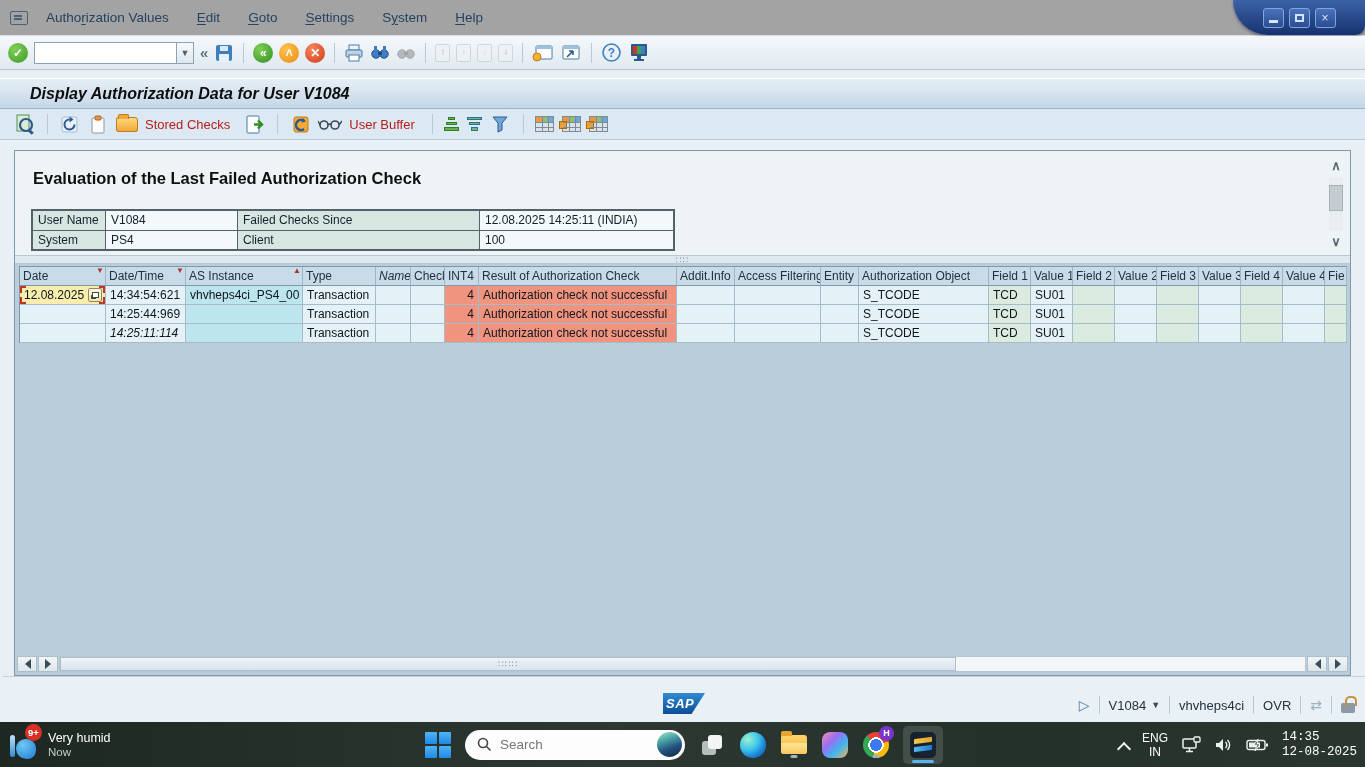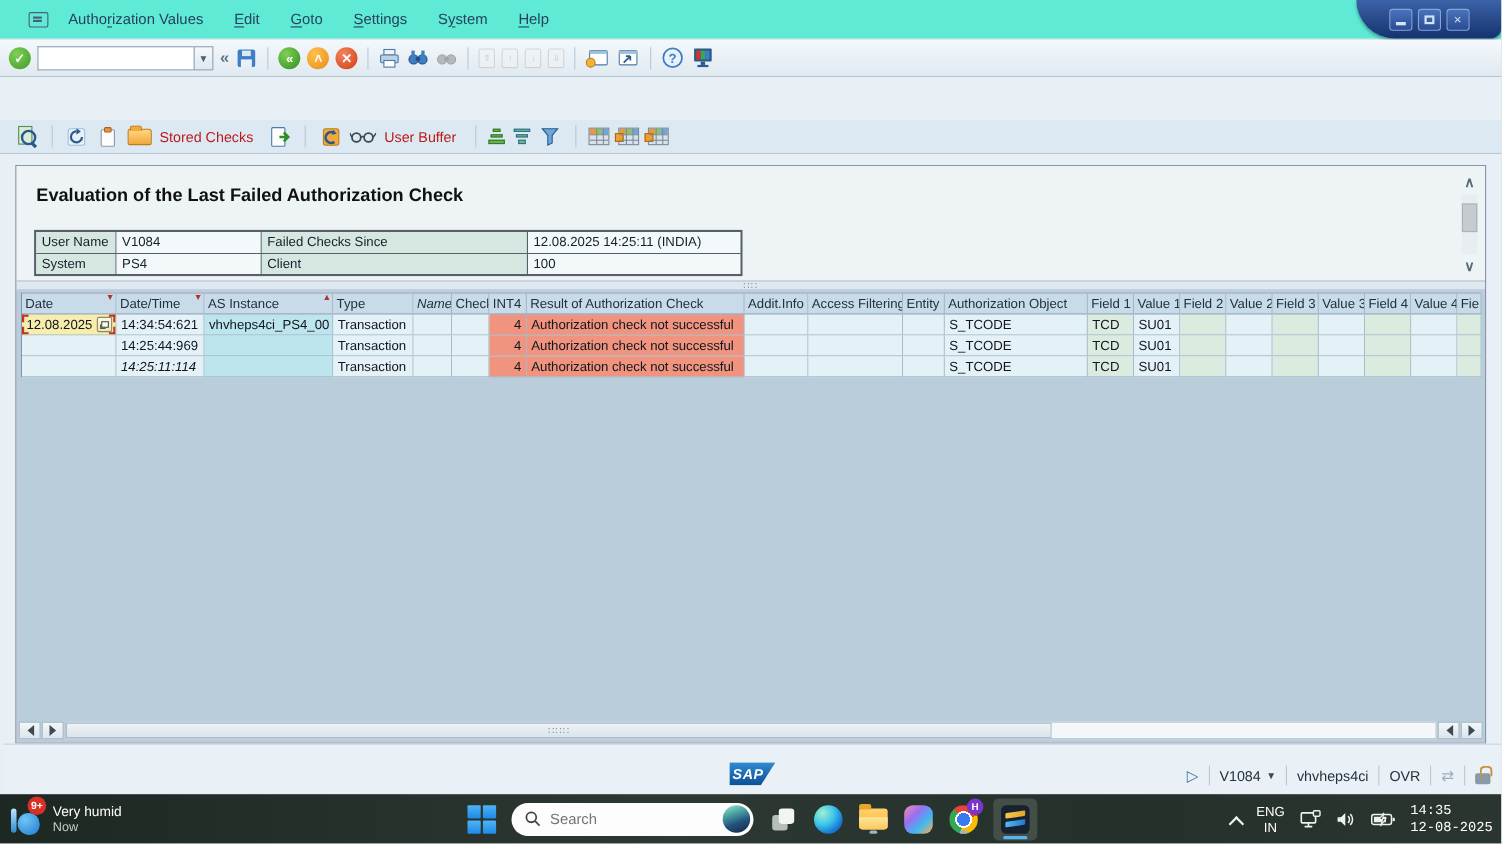--- a/index.html
+++ b/index.html
@@ -1,21 +1,21 @@
 <!DOCTYPE html>
 <html><head>
 <meta charset="utf-8">
 <style>
   * { margin:0; padding:0; box-sizing:border-box; }
   html,body { width:1365px; height:767px; overflow:hidden; }
   body { font-family:"Liberation Sans", sans-serif; }
   #screen { position:relative; width:1365px; height:767px; background:#e9f0f5; overflow:hidden; }
 
   
-  .menubar { position:absolute; top:0; left:0; right:0; height:36px; background:#5eead4; border-bottom:1px solid #d8e1e9; display:flex; align-items:center; padding-left:26px; }
+  .menubar { position:absolute; top:0; left:0; right:0; height:36px; background:#a3a3a3; border-bottom:1px solid #d8e1e9; display:flex; align-items:center; padding-left:10px; }
   .sapmenu-ico { width:18px; height:14px; border:1.5px solid #4a6076; border-radius:2px; position:relative; margin-right:18px; }
   .sapmenu-ico:before { content:""; position:absolute; left:3px; top:3px; width:8px; height:2px; background:#4a6076; box-shadow:0 3px 0 #4a6076; }
   .menu-item { color:#26425f; font-size:13.5px; margin-right:28px; cursor:default; }
   .menu-item u { text-underline-offset:2px; }
 
   
   .winblob { position:absolute; top:0; right:0; width:132px; height:35px; background:linear-gradient(#3c63a8,#15326e); border-radius:0 0 10px 36px; display:flex; align-items:center; justify-content:center; gap:5px; box-shadow:0 2px 3px rgba(0,0,40,.35); }
   .winbtn { width:21px; height:20px; background:linear-gradient(#4a72ba,#2a4d94); border:1px solid #82a4dd; border-radius:3px; color:#d5e3fb; font-size:12px; display:flex; align-items:center; justify-content:center; line-height:1; }
   .winbtn .minbar { width:9px; height:3px; background:#d5e3fb; margin-top:8px; }
   .winbtn .restbox { width:9px; height:8px; border:2px solid #d5e3fb; }
@@ -241,20 +241,23 @@
     <svg class="svgico" width="22" height="21" viewBox="0 0 22 21">
         <rect x="3" y="2" width="16" height="12" rx="1" fill="#2a5a8c"></rect>
         <rect x="5" y="4" width="4" height="8" fill="#d93025"></rect>
         <rect x="9" y="4" width="4" height="8" fill="#34a853"></rect>
         <rect x="13" y="4" width="4" height="8" fill="#3f7ec4"></rect>
         <rect x="9" y="14" width="4" height="3" fill="#2a5a8c"></rect>
         <rect x="6" y="17" width="10" height="2" fill="#2a5a8c"></rect>
       </svg>
   </div>
 
+  <div class="titlestrip">
+    <span class="ttl">Display Authorization Data for User V1084</span>
+  </div>
 
   <div class="apptb">
     <svg class="svgico" width="22" height="22" viewBox="0 0 22 22">
         <rect x="3" y="2" width="12" height="16" fill="#d9ecd4" stroke="#5a8a5a"></rect>
         <circle cx="12" cy="12" r="6" fill="none" stroke="#2a5a8c" stroke-width="2.2"></circle>
         <rect x="15.5" y="15.5" width="6" height="3" transform="rotate(45 15.5 15.5)" fill="#2a5a8c"></rect>
       </svg>
     <span class="tsep"></span>
     <svg class="svgico" width="21" height="21" viewBox="0 0 21 21">
         <rect x="3" y="3" width="15" height="15" rx="2" fill="#e8f1fa" stroke="#9fc0db"></rect>

